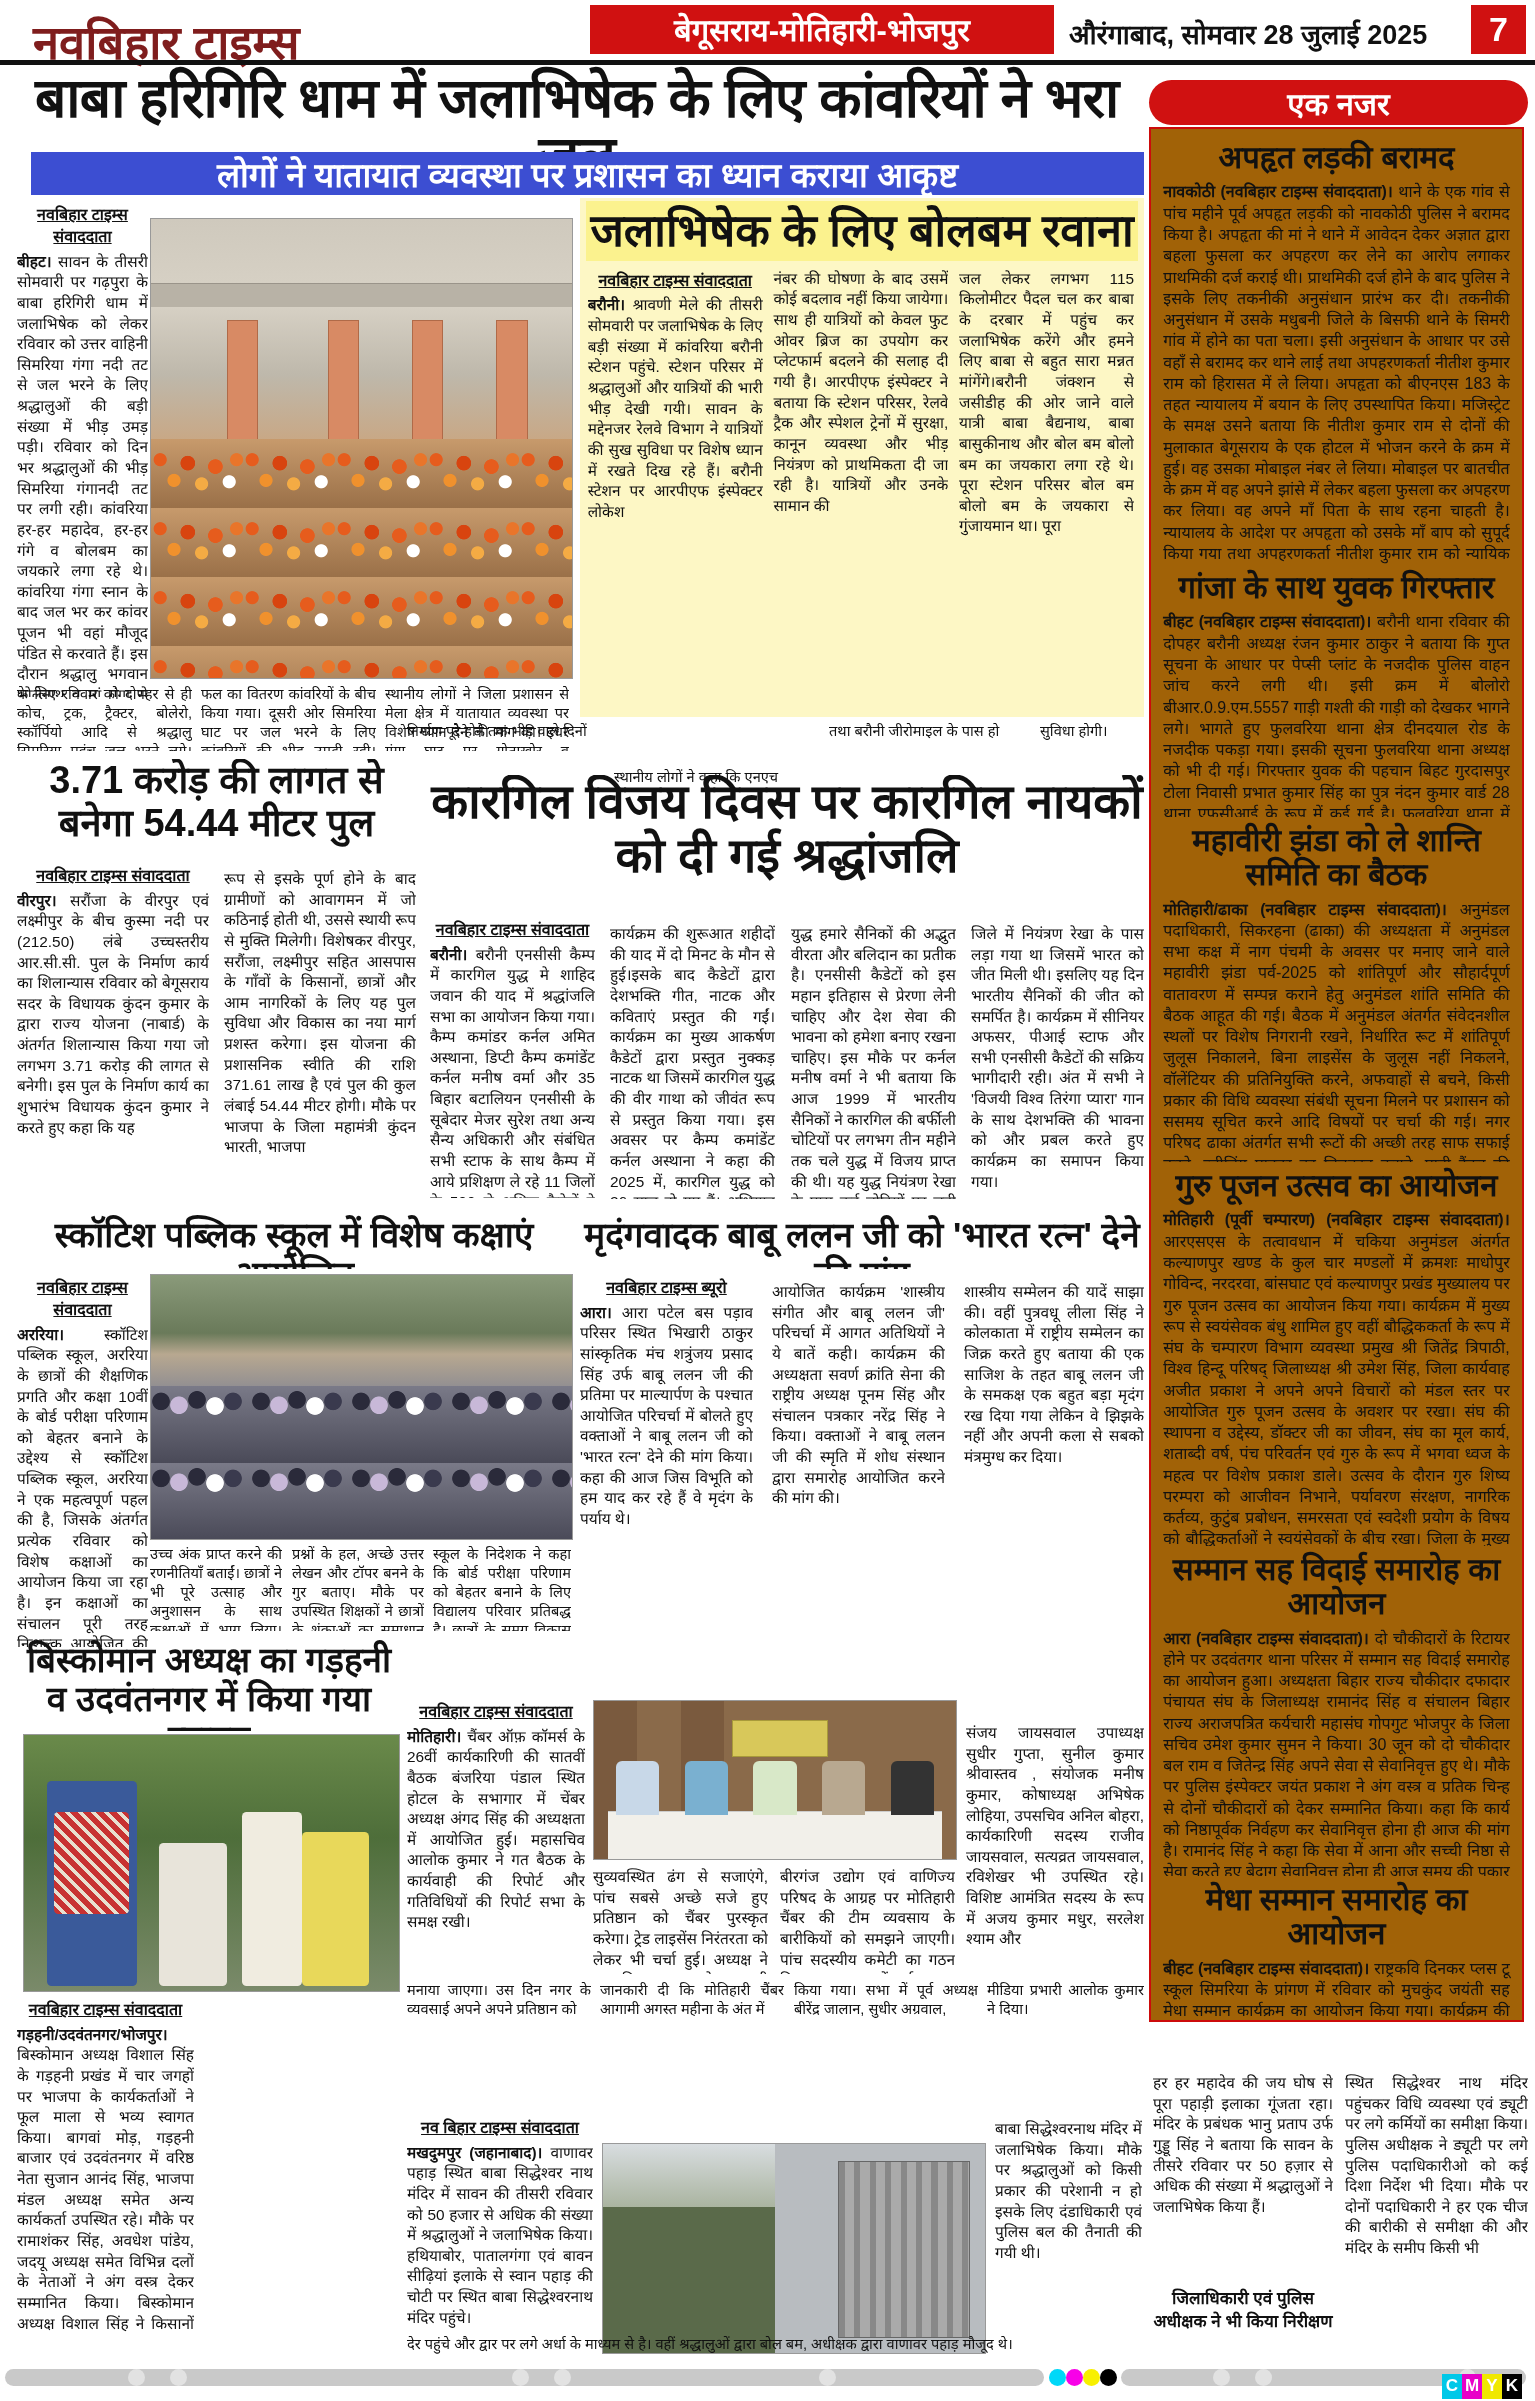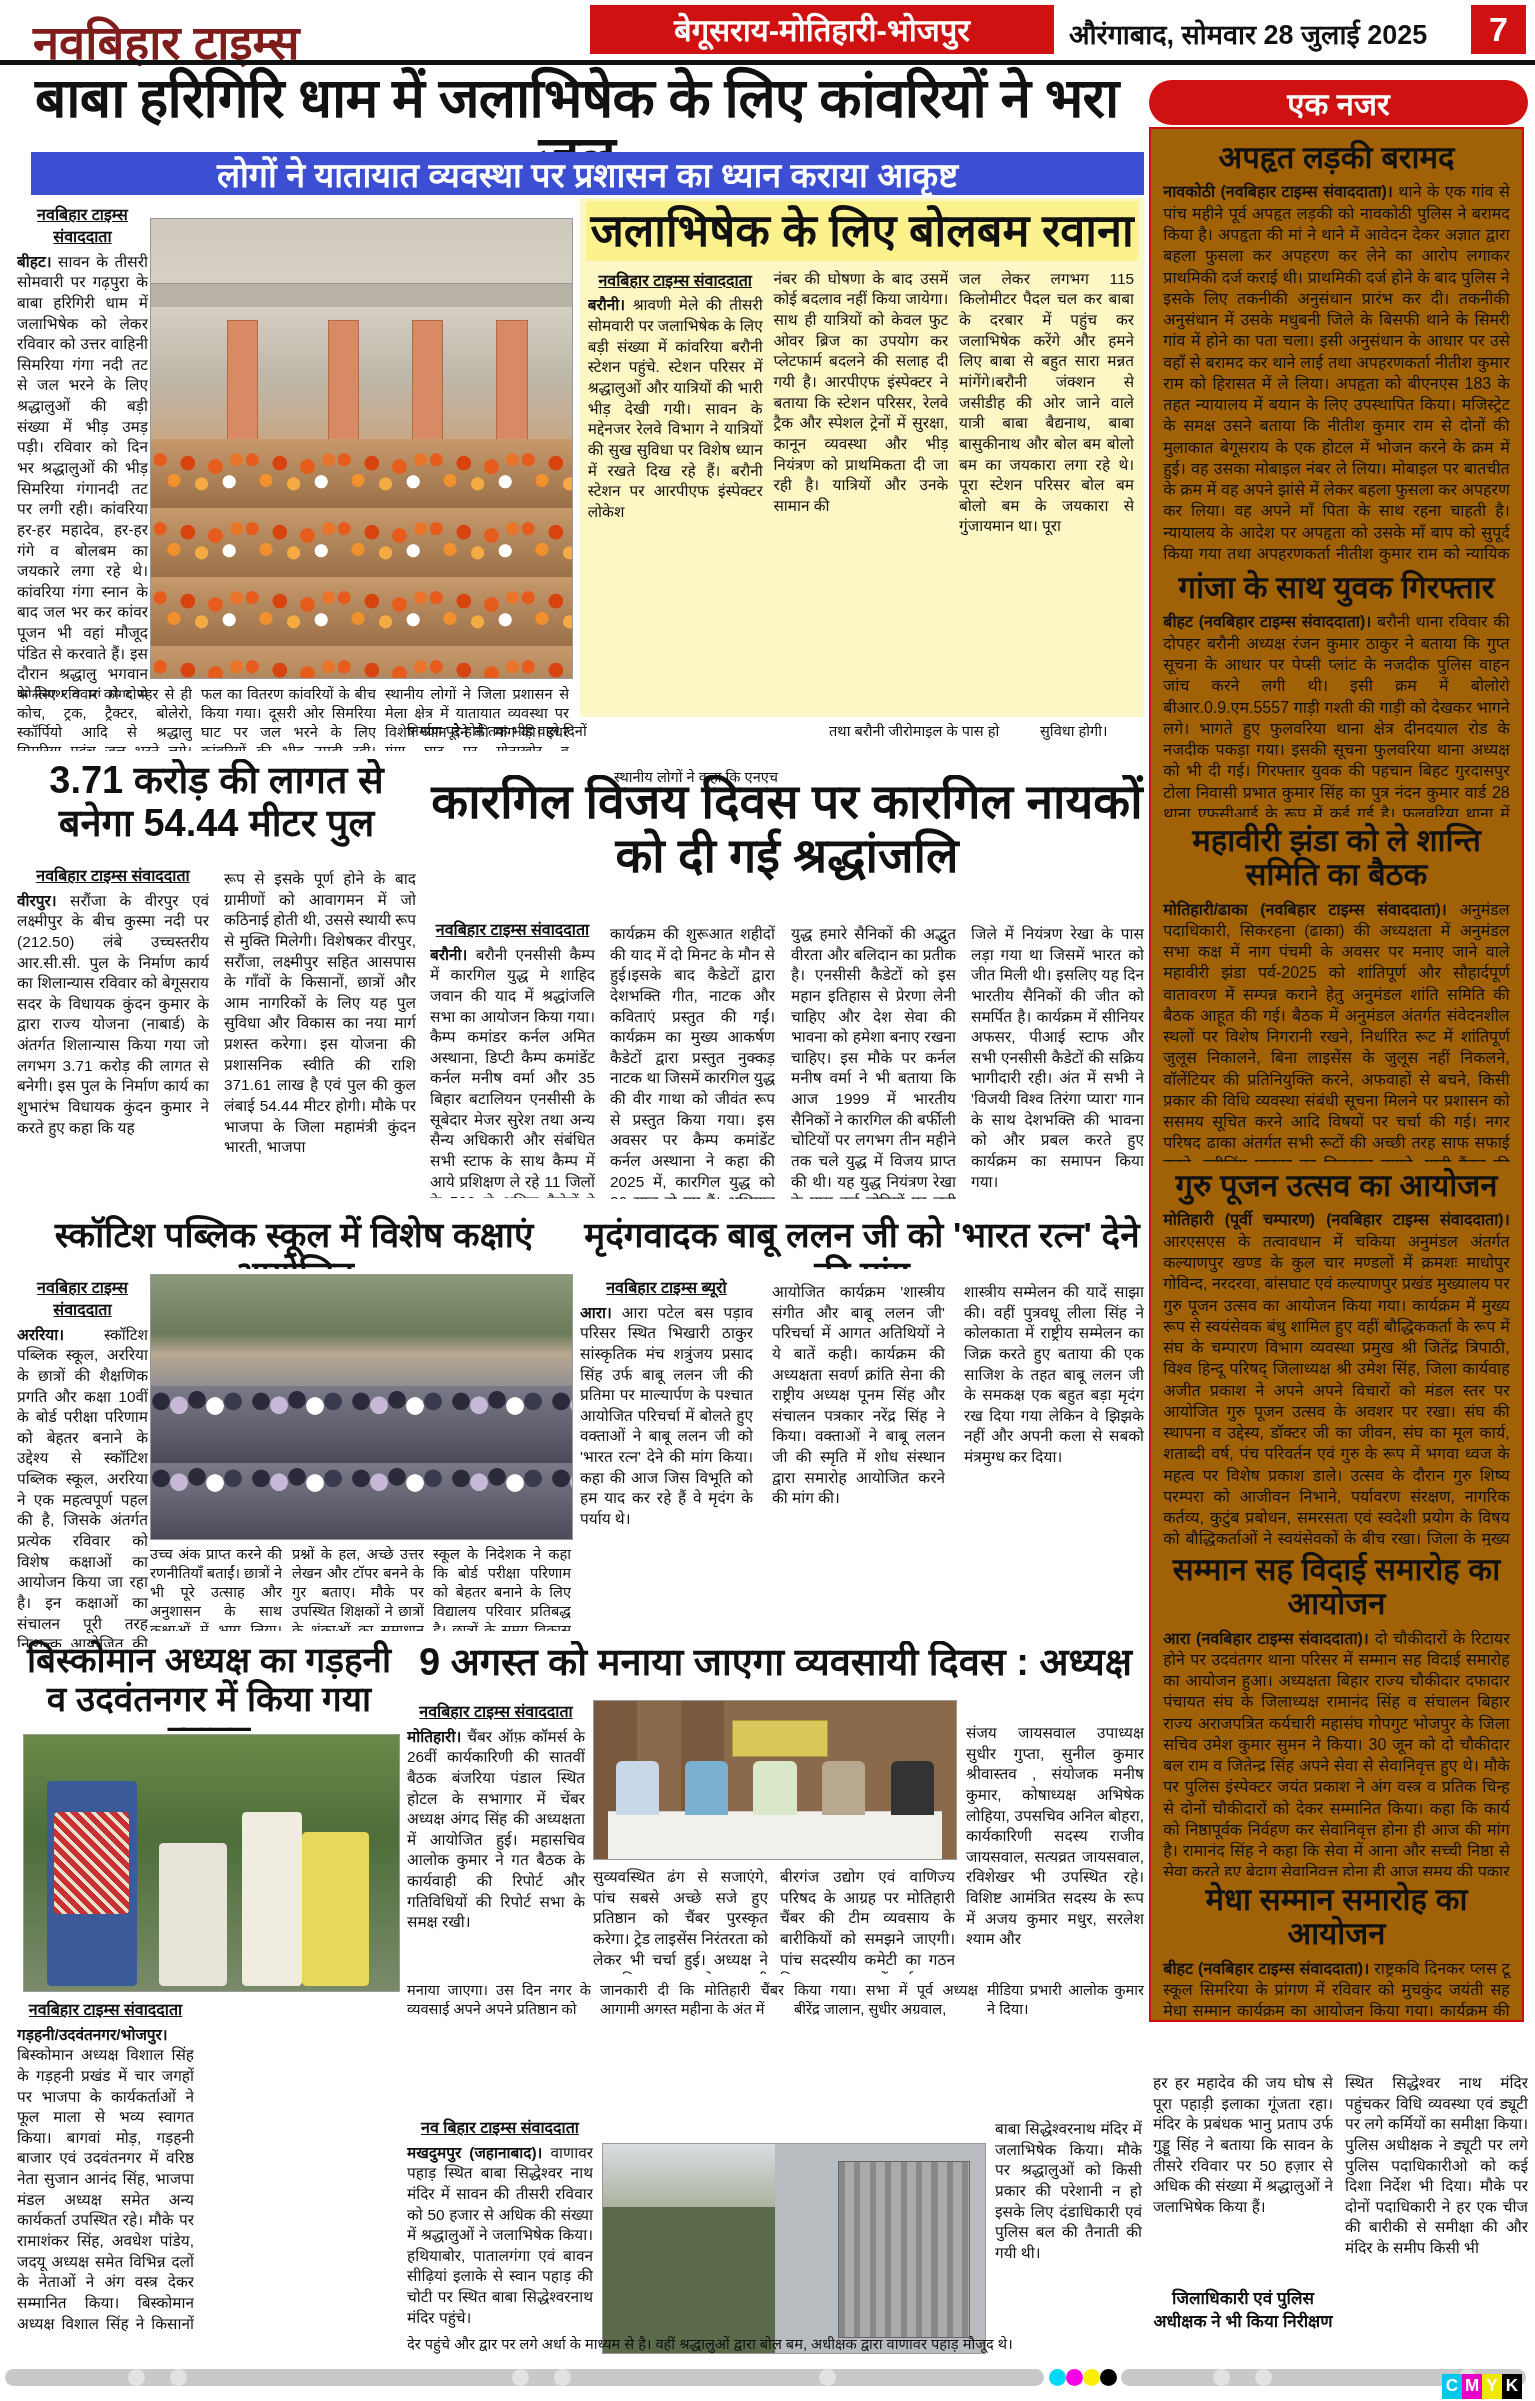--- a/index.html
+++ b/index.html
@@ -169,21 +169,20 @@
     <div class="man" style="left:8%;top:30%;width:20%;height:40%;background:repeating-linear-gradient(45deg,#c83232 0 6.1px,#e8e0d0 6.1px 9.2px);"></div>
     <div class="man" style="left:36%;top:42%;width:18%;height:56%;background:#e8e4da;"></div>
     <div class="man" style="left:58%;top:30%;width:16%;height:68%;background:#f0ece0;"></div>
     <div class="man" style="left:74%;top:38%;width:18%;height:60%;background:#e8d85a;"></div>
   </div>
   <div class="abs" style="left:17px;top:1998px;width:177px;">
     <div class="byline">नवबिहार टाइम्स संवाददाता</div>
     <div class="col" style="height:307px;"><span class="dateline">गड़हनी/उदवंतनगर/भोजपुर।</span> <span>बिस्कोमान अध्यक्ष विशाल सिंह के गड़हनी प्रखंड में चार जगहों पर भाजपा के कार्यकर्ताओं ने फूल माला से भव्य स्वागत किया। बागवां मोड़, गड़हनी बाजार एवं उदवंतनगर में वरिष्ठ नेता सुजान आनंद सिंह, भाजपा मंडल अध्यक्ष समेत अन्य कार्यकर्ता उपस्थित रहे। मौके पर रामाशंकर सिंह, अवधेश पांडेय, जदयू अध्यक्ष समेत विभिन्न दलों के नेताओं ने अंग वस्त्र देकर सम्मानित किया। बिस्कोमान अध्यक्ष विशाल सिंह ने किसानों से संवाद करते हुए कहा कि बिस्कोमान के माध्यम से खाद-बीज ससमय उपलब्ध कराया जायेगा।</span></div>
   </div>
 
-  <div class="abs h2" style="left:407px;top:1641px;width:737px;height:49px;font-size:38px;">9 अगस्त को मनाया जाएगा व्यवसायी दिवस : अध्यक्ष</div>
   <div class="abs" style="left:407px;top:1700px;width:178px;">
     <div class="byline">नवबिहार टाइम्स संवाददाता</div>
     <div class="col" style="height:246px;"><span class="dateline">मोतिहारी।</span> <span>चैंबर ऑफ़ कॉमर्स के 26वीं कार्यकारिणी की सातवीं बैठक बंजरिया पंडाल स्थित होटल के सभागार में चेंबर अध्यक्ष अंगद सिंह की अध्यक्षता में आयोजित हुई। महासचिव आलोक कुमार ने गत बैठक के कार्यवाही की रिपोर्ट और गतिविधियों की रिपोर्ट सभा के समक्ष रखी।</span></div>
   </div>
   <div class="abs photo ph-meeting" style="left:593px;top:1700px;width:362px;height:158px;">
     <div class="banner"></div>
     <div class="table"></div>
     <div class="person" style="left:6%;background:#c8d8e8;"></div>
     <div class="person" style="left:25%;background:#7ab0d0;"></div>
     <div class="person" style="left:44%;background:#d8e8c8;"></div>

